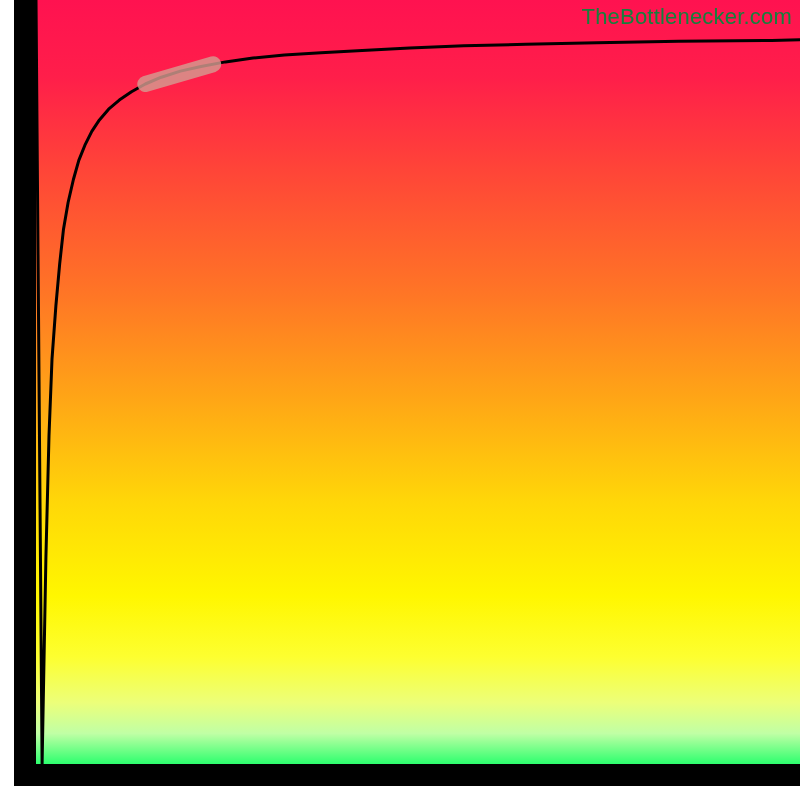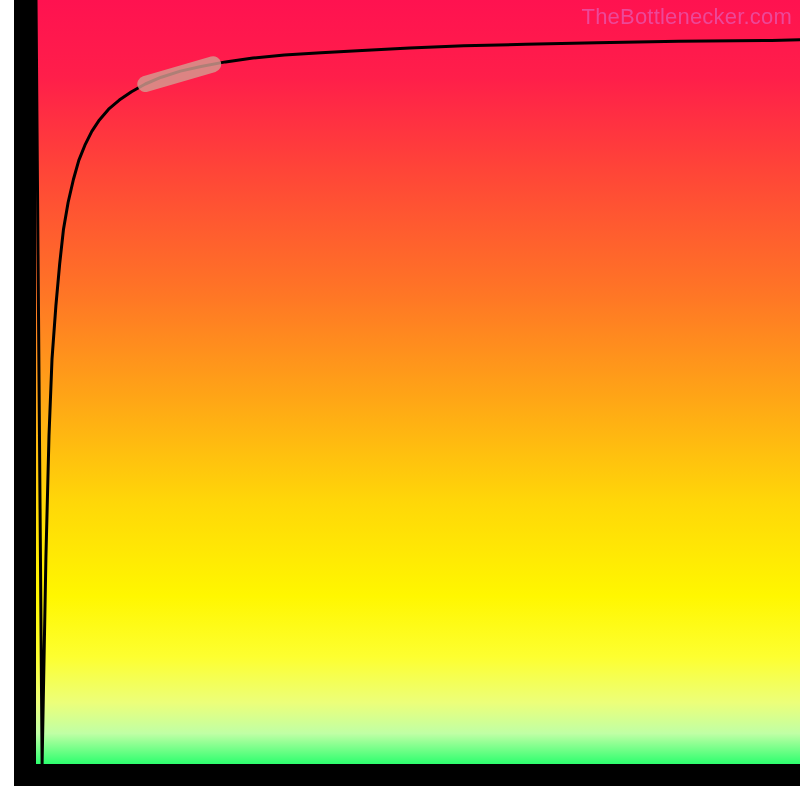--- a/index.html
+++ b/index.html
@@ -50,21 +50,21 @@
       #fdff30 86%,
       #ecff7a 92%,
       #c0ffa5 96%,
       #2dff6e 100%
     );
   }
   .attribution {
     position: absolute;
     top: 4px;
     right: 8px;
-    color: #ec4899;
+    color: #15803d;
     font-size: 22px;
     font-weight: 500;
     letter-spacing: 0.2px;
   }
   svg.curve-layer {
     position: absolute;
     left: 36px;
     top: 0;
     width: 764px;
     height: 764px;

